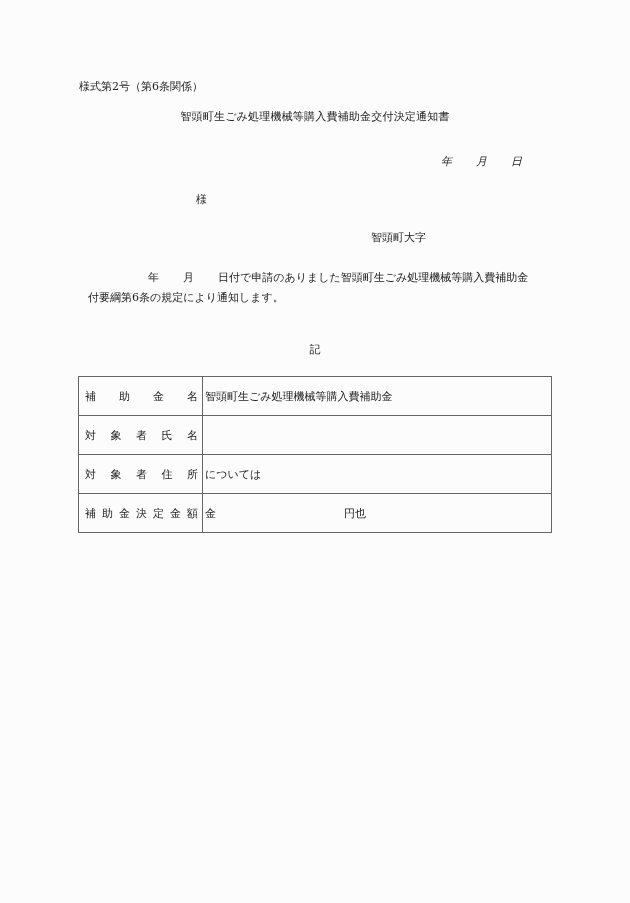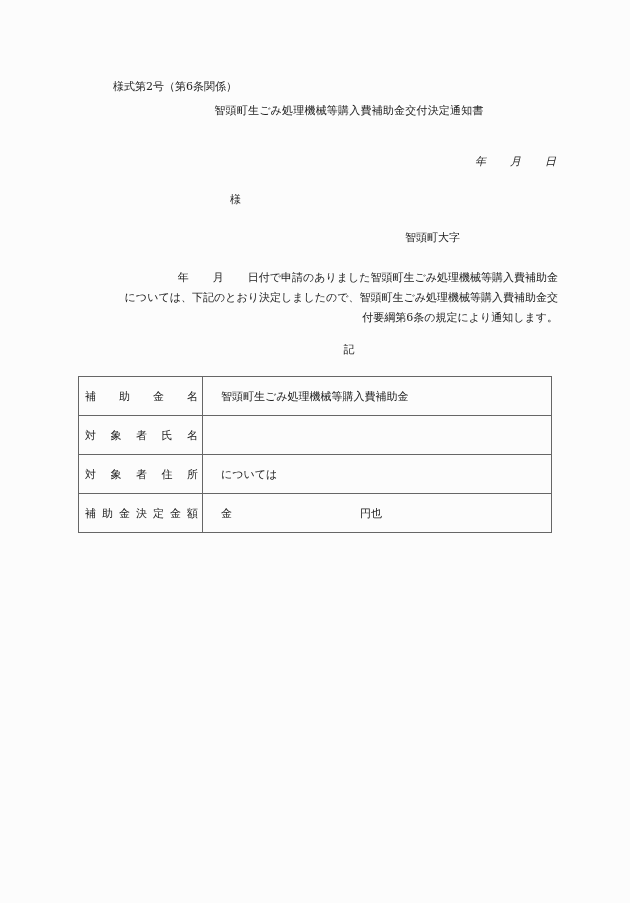--- a/index.html
+++ b/index.html
@@ -9,37 +9,36 @@
     }
     body {
       width: 630px;
       height: 903px;
       position: relative;
       overflow: hidden;
       font-family: "DejaVu Serif", "Liberation Serif", serif;
       color: #222;
       font-size: 11px;
     }
-    .abs { position: absolute; white-space: nowrap; line-height: 1; margin-left: 34px; }
+    .abs { position: absolute; white-space: nowrap; line-height: 1; }
     .form-number { left: 79px; top: 81px; font-size: 11px; }
-    .doc-title { left: 0; width: 630px; text-align: center; top: 105px; font-size: 11px; letter-spacing: 0.2px; }
+    .doc-title { left: 0; width: 630px; text-align: center; top: 111px; font-size: 11px; letter-spacing: 0.2px; }
     .date-line { left: 441px; top: 156px; font-size: 11px; font-style: italic; }
     .date-line span { display: inline-block; }
     .date-line .gap { width: 24px; }
     .recipient { left: 196px; top: 194px; font-size: 11px; }
     .sender { left: 371px; top: 232px; font-size: 11px; }
     .body-text {
       position: absolute;
       left: 88px;
       top: 268px;
       width: 470px;
       font-size: 11px;
       line-height: 20px;
       white-space: normal;
-      text-align: right;
     }
     .body-text .line { display: block; white-space: nowrap; }
     .body-text .gap { display: inline-block; }
     .ki { left: 0; width: 630px; text-align: center; top: 344px; font-size: 11px; }
 
     table.detail {
       position: absolute;
       left: 78px;
       top: 376px;
       width: 474px;
@@ -56,21 +55,21 @@
       width: 113px;
       padding-left: 6px;
       padding-right: 4px;
     }
     table.detail td.label .justify {
       display: flex;
       justify-content: space-between;
       width: 100%;
     }
     table.detail td.value {
-      padding-left: 18px;
+      padding-left: 2px;
     }
     .amount-wrap { display: flex; }
     .amount-wrap .yen-gap { width: 128px; }
   </style>
 </head>
 <body>
 
 <div>
 
   <div class="abs form-number">様式第2号（第6条関係）</div>
@@ -80,21 +79,20 @@
   <div class="abs date-line">
     <span>年</span><span class="gap"></span><span>月</span><span class="gap"></span><span>日</span>
   </div>
 
   <div class="abs recipient">様</div>
 
   <div class="abs sender">智頭町大字</div>
 
   <div class="body-text">
     <span class="line"><span class="gap" style="width:60px"></span><span>年</span><span class="gap" style="width:24px"></span><span>月</span><span class="gap" style="width:24px"></span><span>日付で申請のありました智頭町生ごみ処理機械等購入費補助金</span></span>
-    <span class="line" style="margin-left:-2px">については、下記のとおり決定しましたので、智頭町生ごみ処理機械等購入費補助金交</span>
     <span class="line">付要綱第6条の規定により通知します。</span>
   </div>
 
   <div class="abs ki">記</div>
 
   <table class="detail">
     <tbody>
         <tr>
       <td class="label">
         <div class="justify">

